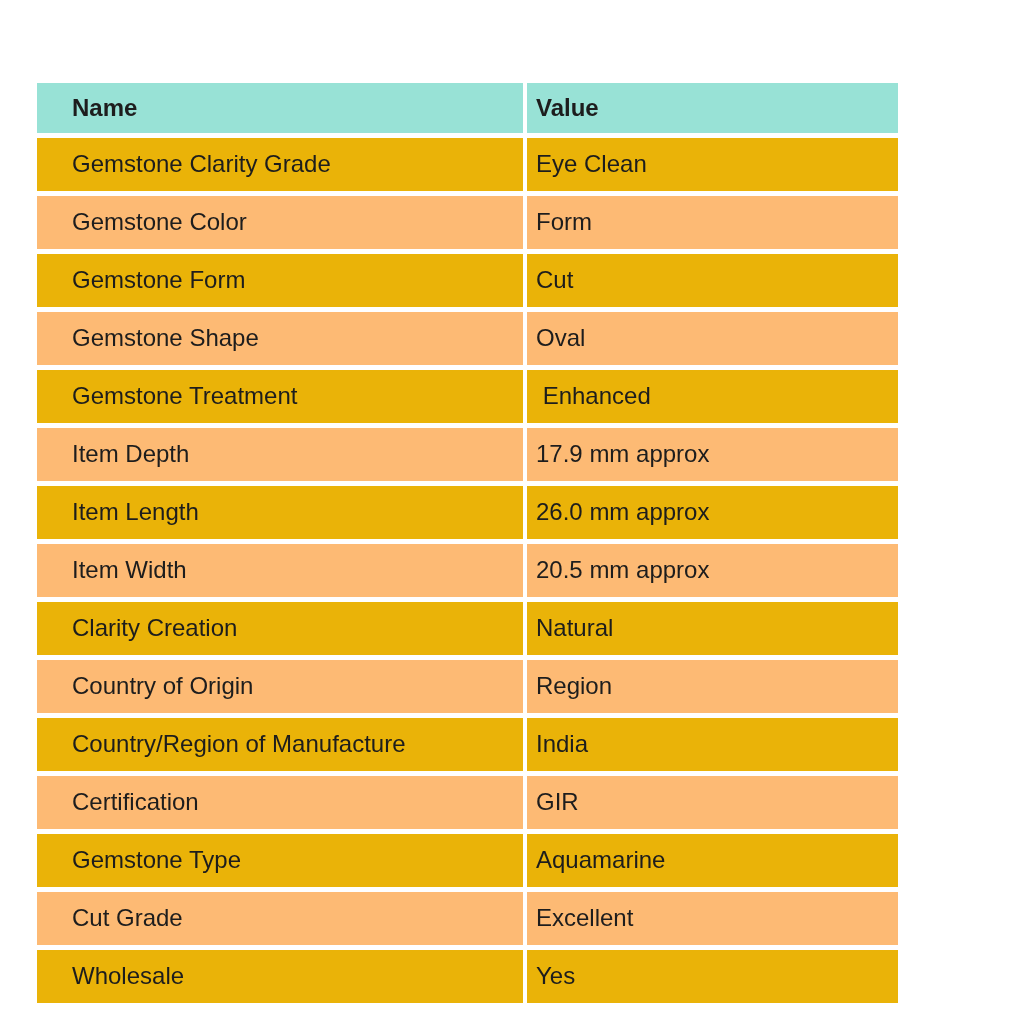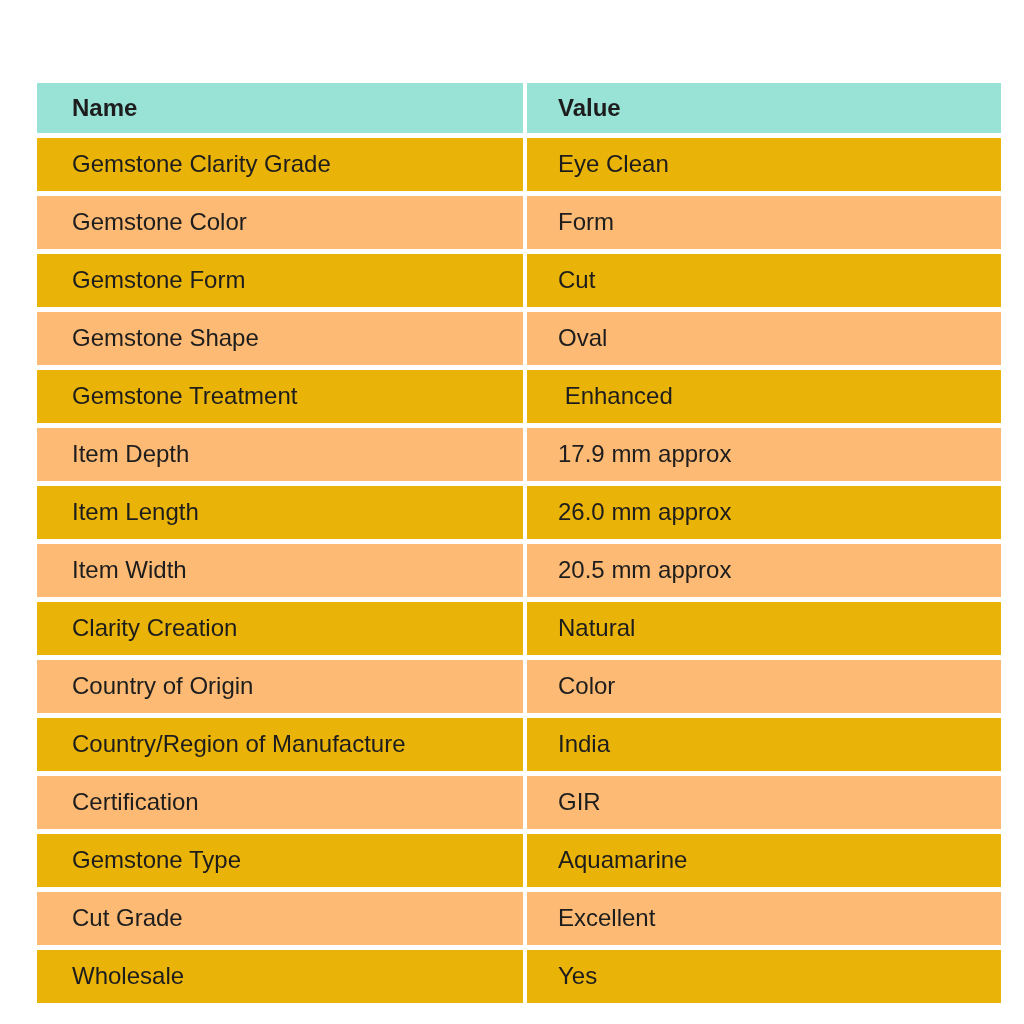--- a/index.html
+++ b/index.html
@@ -4,21 +4,21 @@
 <style>
   * { margin: 0; padding: 0; box-sizing: border-box; }
   html, body {
     width: 1024px;
     height: 1024px;
     background: #ffffff;
     font-family: "Liberation Sans", "DejaVu Sans", sans-serif;
   }
   .page {
     position: relative;
-    width: 1024px;
+    width: 898px;
     height: 1024px;
     background: #ffffff;
     overflow: hidden;
   }
   .spec-table {
     position: absolute;
     left: 37px;
     top: 83px;
     width: 964px;
   }
@@ -41,21 +41,21 @@
     width: 490px;
     border-right: 4px solid #ffffff;
     display: flex;
     align-items: center;
     padding-left: 35px;
   }
   .cell-value {
     flex: 1;
     display: flex;
     align-items: center;
-    padding-left: 31px;
+    padding-left: 9px;
   }
   .header-row .cell-name,
   .header-row .cell-value {
     font-weight: 600;
   }
   .cell-text {
     font-size: 24px;
     color: #1d1d1d;
     white-space: pre;
     line-height: 1.2;
@@ -155,21 +155,21 @@
         <div class="cell-value">
           <span class="cell-text">Natural</span>
         </div>
       </div>
 
       <div class="row alt">
         <div class="cell-name">
           <span class="cell-text">Country of Origin</span>
         </div>
         <div class="cell-value">
-          <span class="cell-text">Color</span>
+          <span class="cell-text">Region</span>
         </div>
       </div>
 
       <div class="row">
         <div class="cell-name">
           <span class="cell-text">Country/Region of Manufacture</span>
         </div>
         <div class="cell-value">
           <span class="cell-text">India</span>
         </div>

